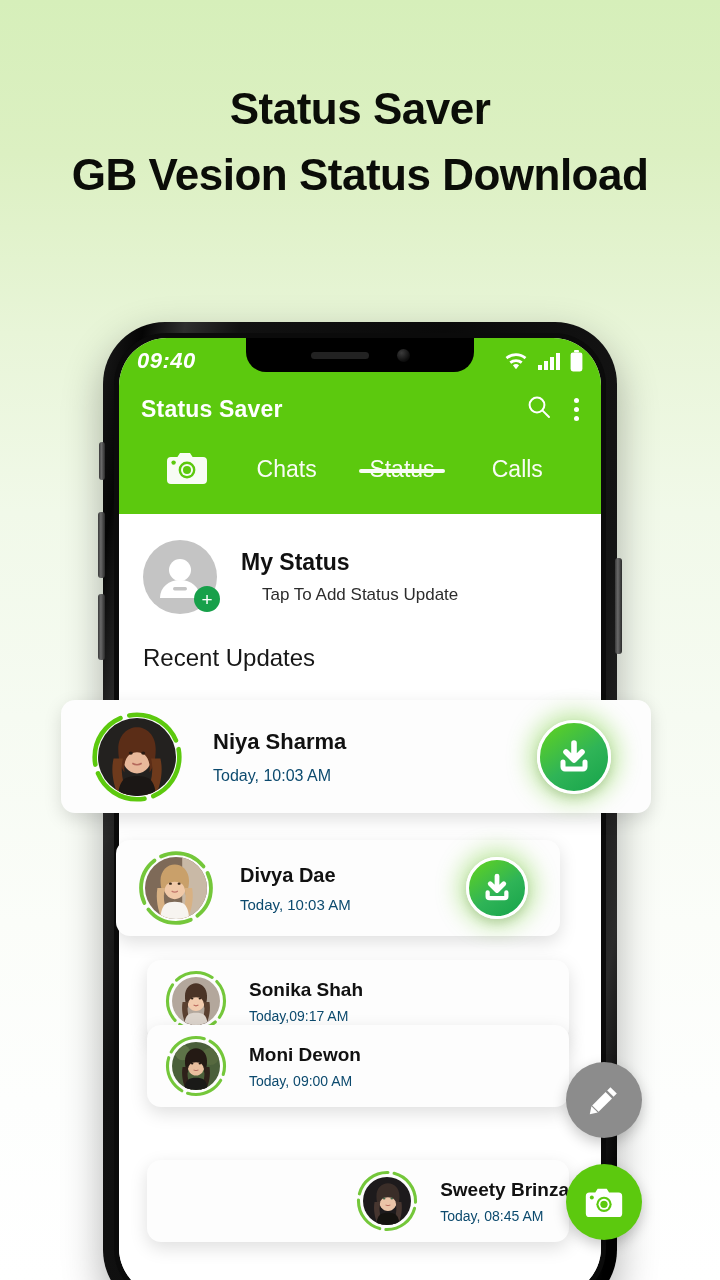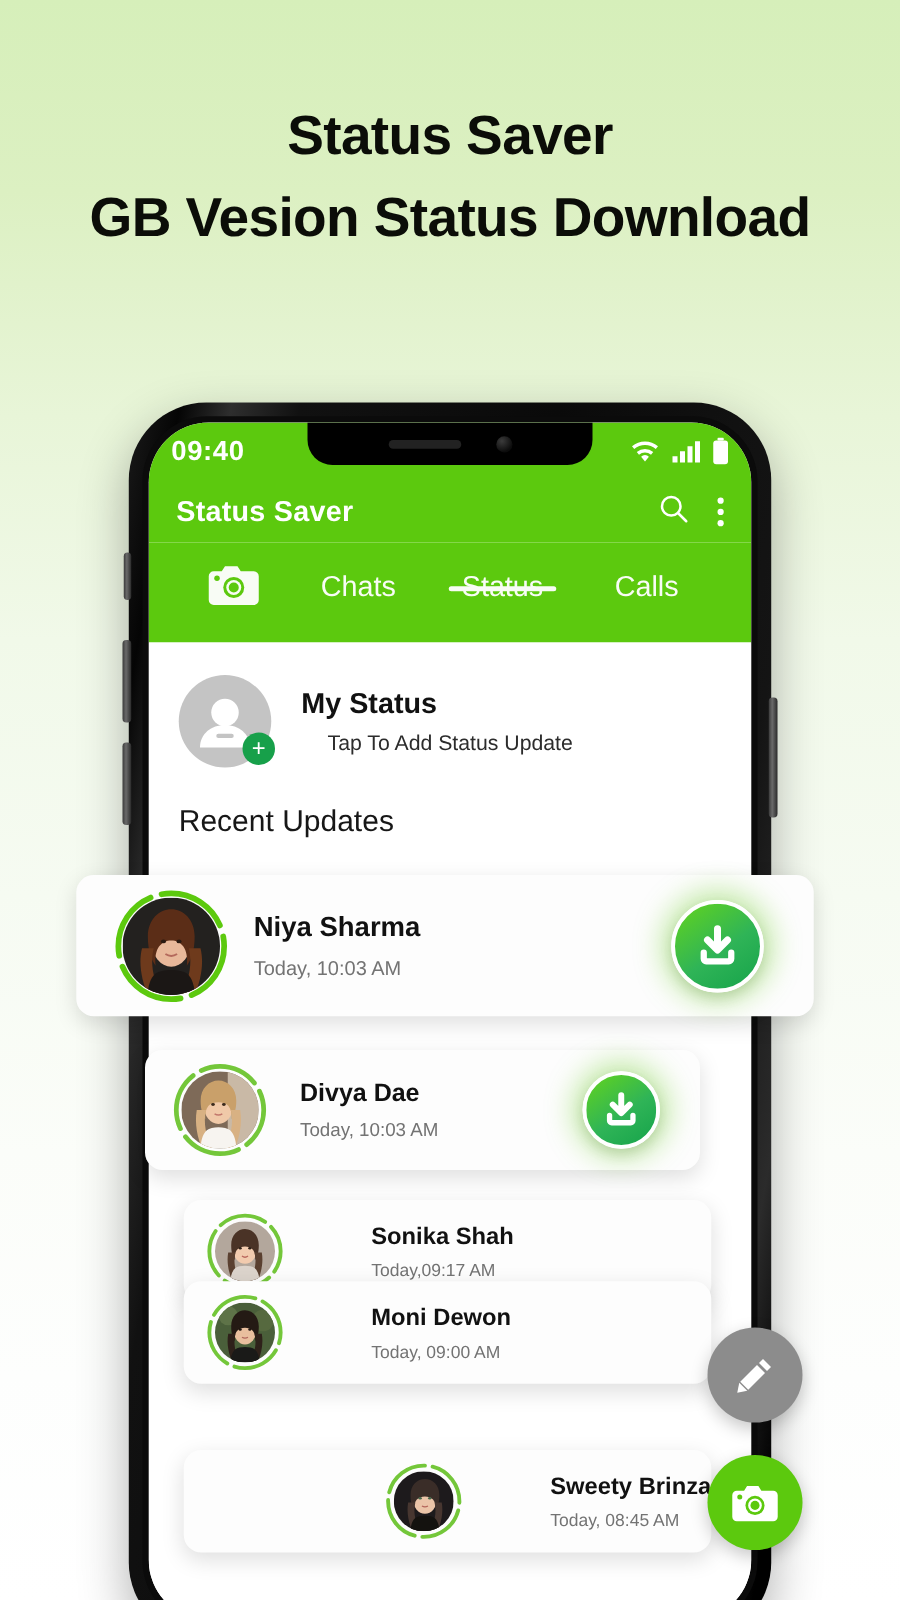--- a/index.html
+++ b/index.html
@@ -47,21 +47,21 @@
     width:228px; height:34px; background:#000;
     border-bottom-left-radius:20px; border-bottom-right-radius:20px; z-index:6;
     display:flex; align-items:center; justify-content:center; gap:28px;
   }
   .speaker{ width:58px; height:7px; border-radius:4px; background:#222; }
   .frontcam{ width:13px; height:13px; border-radius:50%; background:radial-gradient(circle at 35% 30%,#3b3b3b,#0c0c0c 70%); }
 
   
   .statusbar{
     height:46px; background:#5cc90e; position:relative;
-    display:flex; align-items:center; padding:0 18px; color:#fff;
+    display:flex; align-items:center; padding:0 18px; color:#fff;font-style:italic;
   }
   .clock{ font-size:22px; font-weight:bold; letter-spacing:0.5px; }
   .sb-right{ margin-left:auto; display:flex; align-items:center; gap:9px; }
   .ico-wifi svg, .ico-signal svg, .ico-batt svg{ display:block; }
 
   
   .appbar{
     background:#5cc90e; height:50px; display:flex; align-items:center;
     padding:0 22px; color:#fff;
   }
@@ -103,21 +103,21 @@
   .ms-sub{ font-size:17px; color:#2c2c2c; margin-top:9px;margin-left:21px; }
   .recent{ font-size:24px; color:#171717; padding:30px 0 0 24px; }
 
   
   .card{
     position:absolute; background:#fdfdfd; border-radius:14px;
     box-shadow:0 6px 18px rgba(0,0,0,0.13);
     display:flex; align-items:center;
   }
   .card .name{ font-weight:bold; color:#111; }
-  .card .time{ color:#737373; }
+  .card .time{ color:#0c4a6e; }
 
   .avatar{
     border-radius:50%; position:relative; flex:0 0 auto;
     display:flex; align-items:center; justify-content:center;
   }
   .avatar .ring{ position:absolute; inset:0; }
   .avatar .pic{
     position:absolute; border-radius:50%; overflow:hidden;
     top:7px; left:7px; right:7px; bottom:7px;
   }
@@ -127,35 +127,35 @@
     border-radius:50%; position:relative; flex:0 0 auto;
     background:linear-gradient(145deg,#63d41d 0%,#2fb457 55%,#16a34a 100%);
     border:3px solid #ffffff;
     box-shadow:0 0 22px 8px rgba(92,201,14,0.35), 0 4px 10px rgba(0,0,0,0.15);
     display:flex; align-items:center; justify-content:center;
   }
 
   
   #card1{ left:61px; top:700px; width:590px; height:113px; z-index:9; }
   #card1 .avatar{ width:92px; height:92px; margin-left:30px; }
-  #card1 .txt{ margin-left:20px; }
+  #card1 .txt{ margin-left:30px; }
   #card1 .name{ font-size:22px; }
   #card1 .time{ font-size:16px; margin-top:12px; }
   #card1 .dlbtn{ width:74px; height:74px; margin-left:auto; margin-right:40px; }
 
   
   #card2{ left:116px; top:840px; width:444px; height:96px; z-index:9; }
   #card2 .avatar{ width:76px; height:76px; margin-left:22px; }
   #card2 .txt{ margin-left:26px; }
   #card2 .name{ font-size:20px; }
   #card2 .time{ font-size:15px; margin-top:9px; }
   #card2 .dlbtn{ width:62px; height:62px; margin-left:auto; margin-right:32px; }
 
   
-  .card.sm{ left:147px; width:422px; height:82px; z-index:8;gap:48px; }
+  .card.sm{ left:147px; width:422px; height:82px; z-index:8; }
   #card3{ top:960px; }
   #card4{ top:1025px; }
   #card5{ top:1160px;justify-content:flex-end; }
   .card.sm .avatar{ width:62px; height:62px; margin-left:18px; }
   .card.sm .txt{ margin-left:22px; }
   .card.sm .name{ font-size:19px; }
   .card.sm .time{ font-size:14px; margin-top:7px; }
 
   
   .fab{

